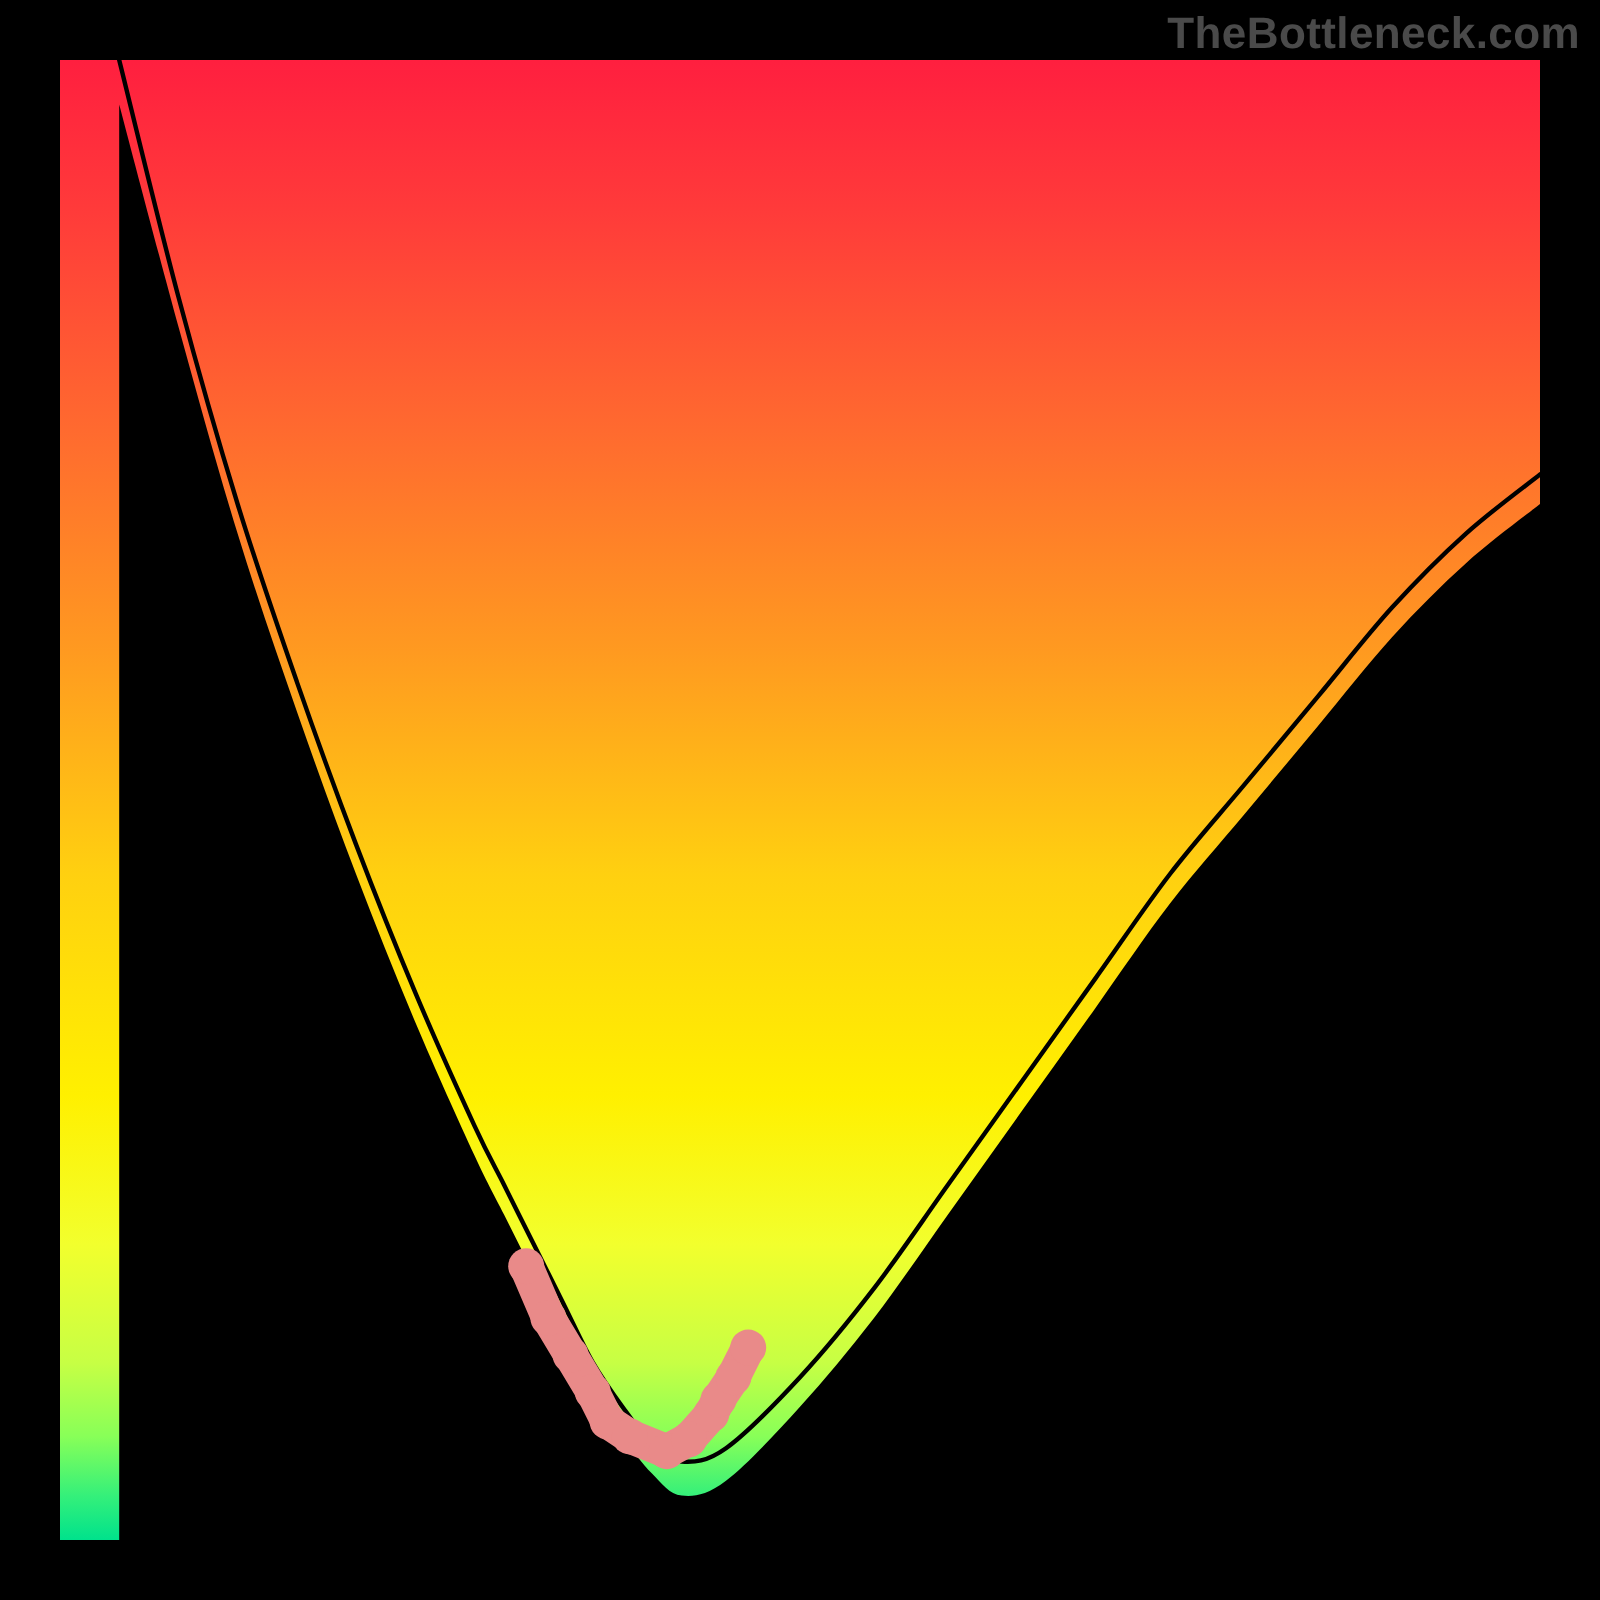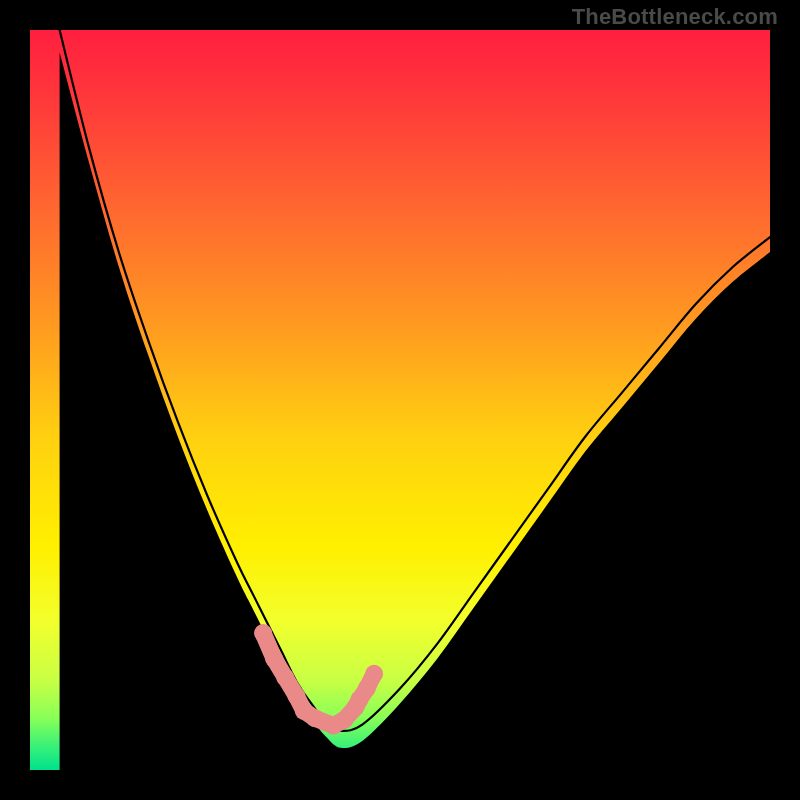--- a/index.html
+++ b/index.html
@@ -13,21 +13,21 @@
   }
   .frame {
     position: relative;
     width: 800px;
     height: 800px;
     background: #000;
   }
   .watermark {
     position: absolute;
     top: 4px;
-    right: 22px;
+    right: 10px;
     color: #4a4a4a;
     font-size: 22px;
     font-weight: 600;
     letter-spacing: 0.2px;
     z-index: 10;
   }
   svg {
     position: absolute;
     top: 0;
     left: 0;

